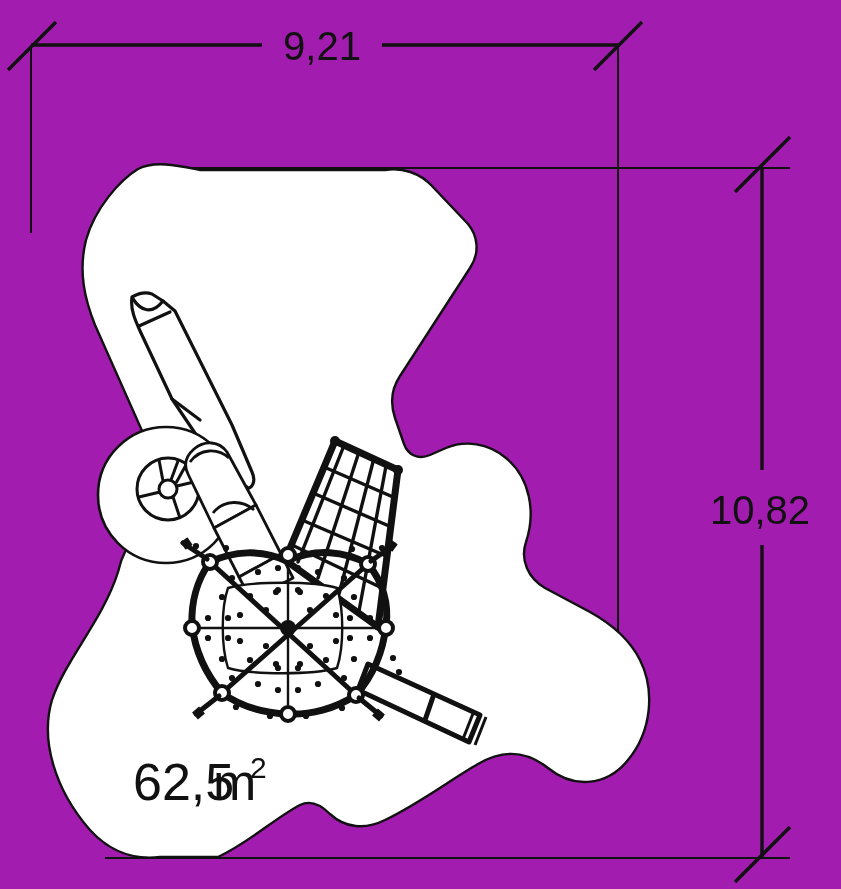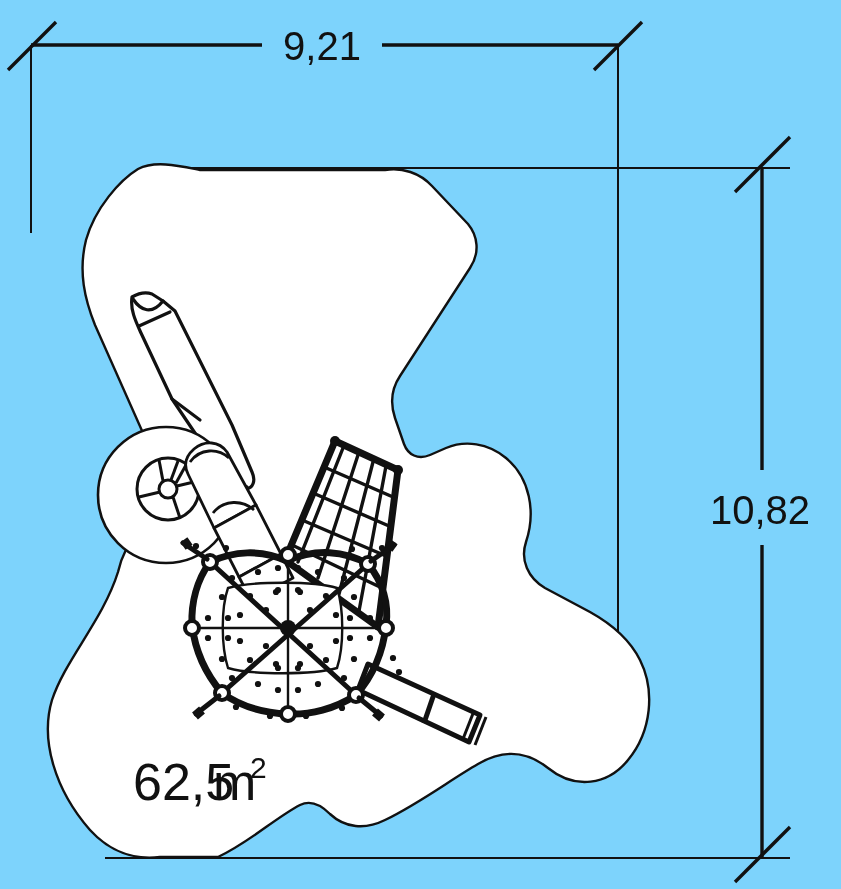--- a/index.html
+++ b/index.html
@@ -8,21 +8,21 @@
     padding: 0;
     background: #ffffff;
   }
   body {
     font-family: "Liberation Sans", sans-serif;
   }
   #drawing-root {
     position: relative;
     width: 841px;
     height: 889px;
-    background: #7dd3fc;
+    background: #a21caf;
     overflow: hidden;
   }
   svg.plan {
     display: block;
     width: 841px;
     height: 889px;
   }
   .dim-text {
     font-family: "Liberation Sans", sans-serif;
     font-size: 40px;

